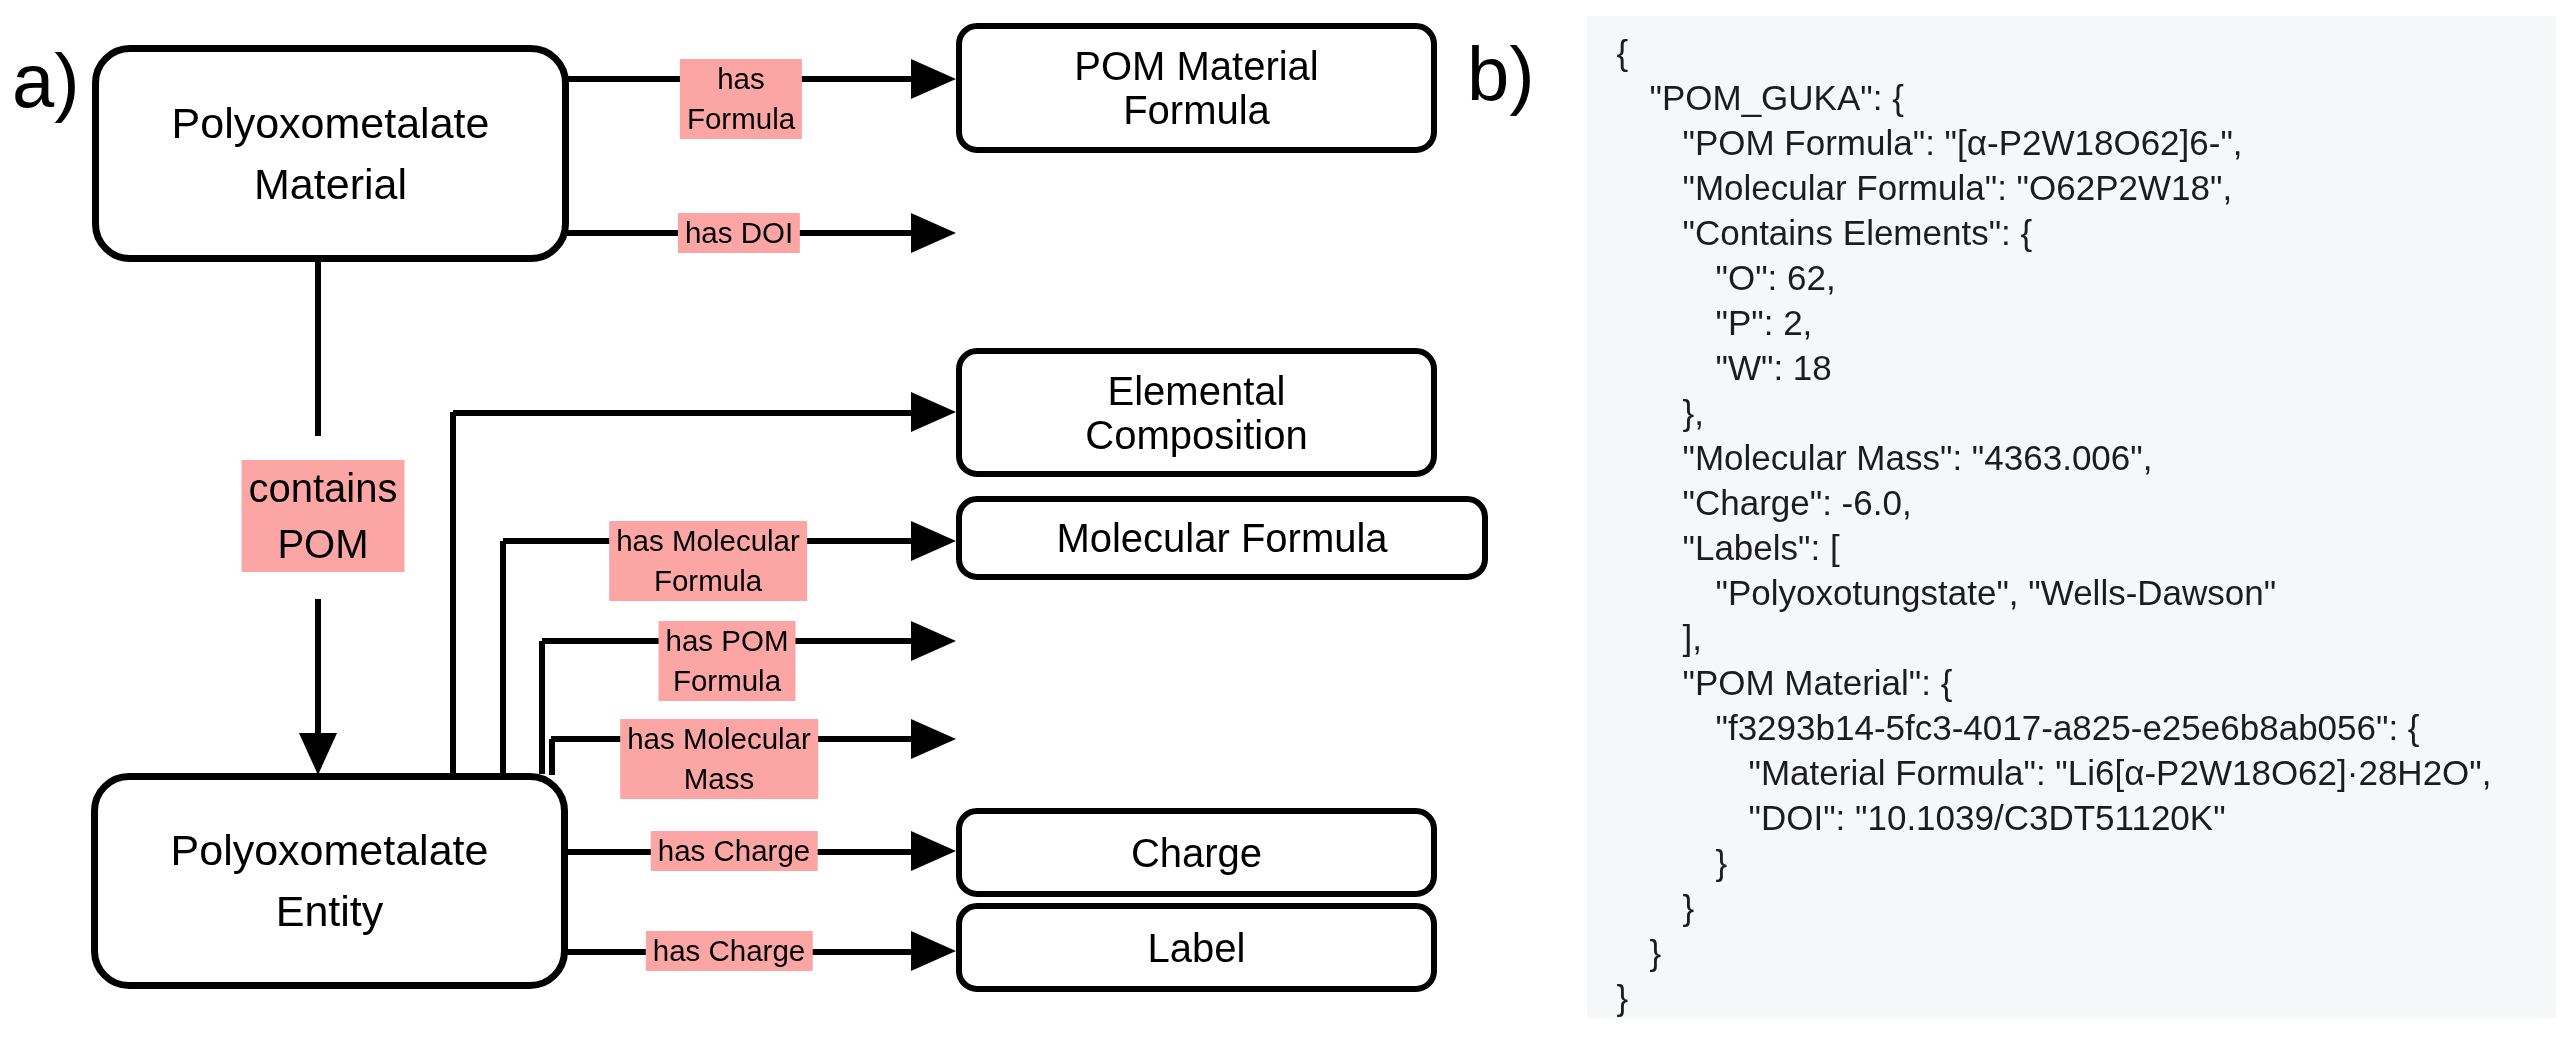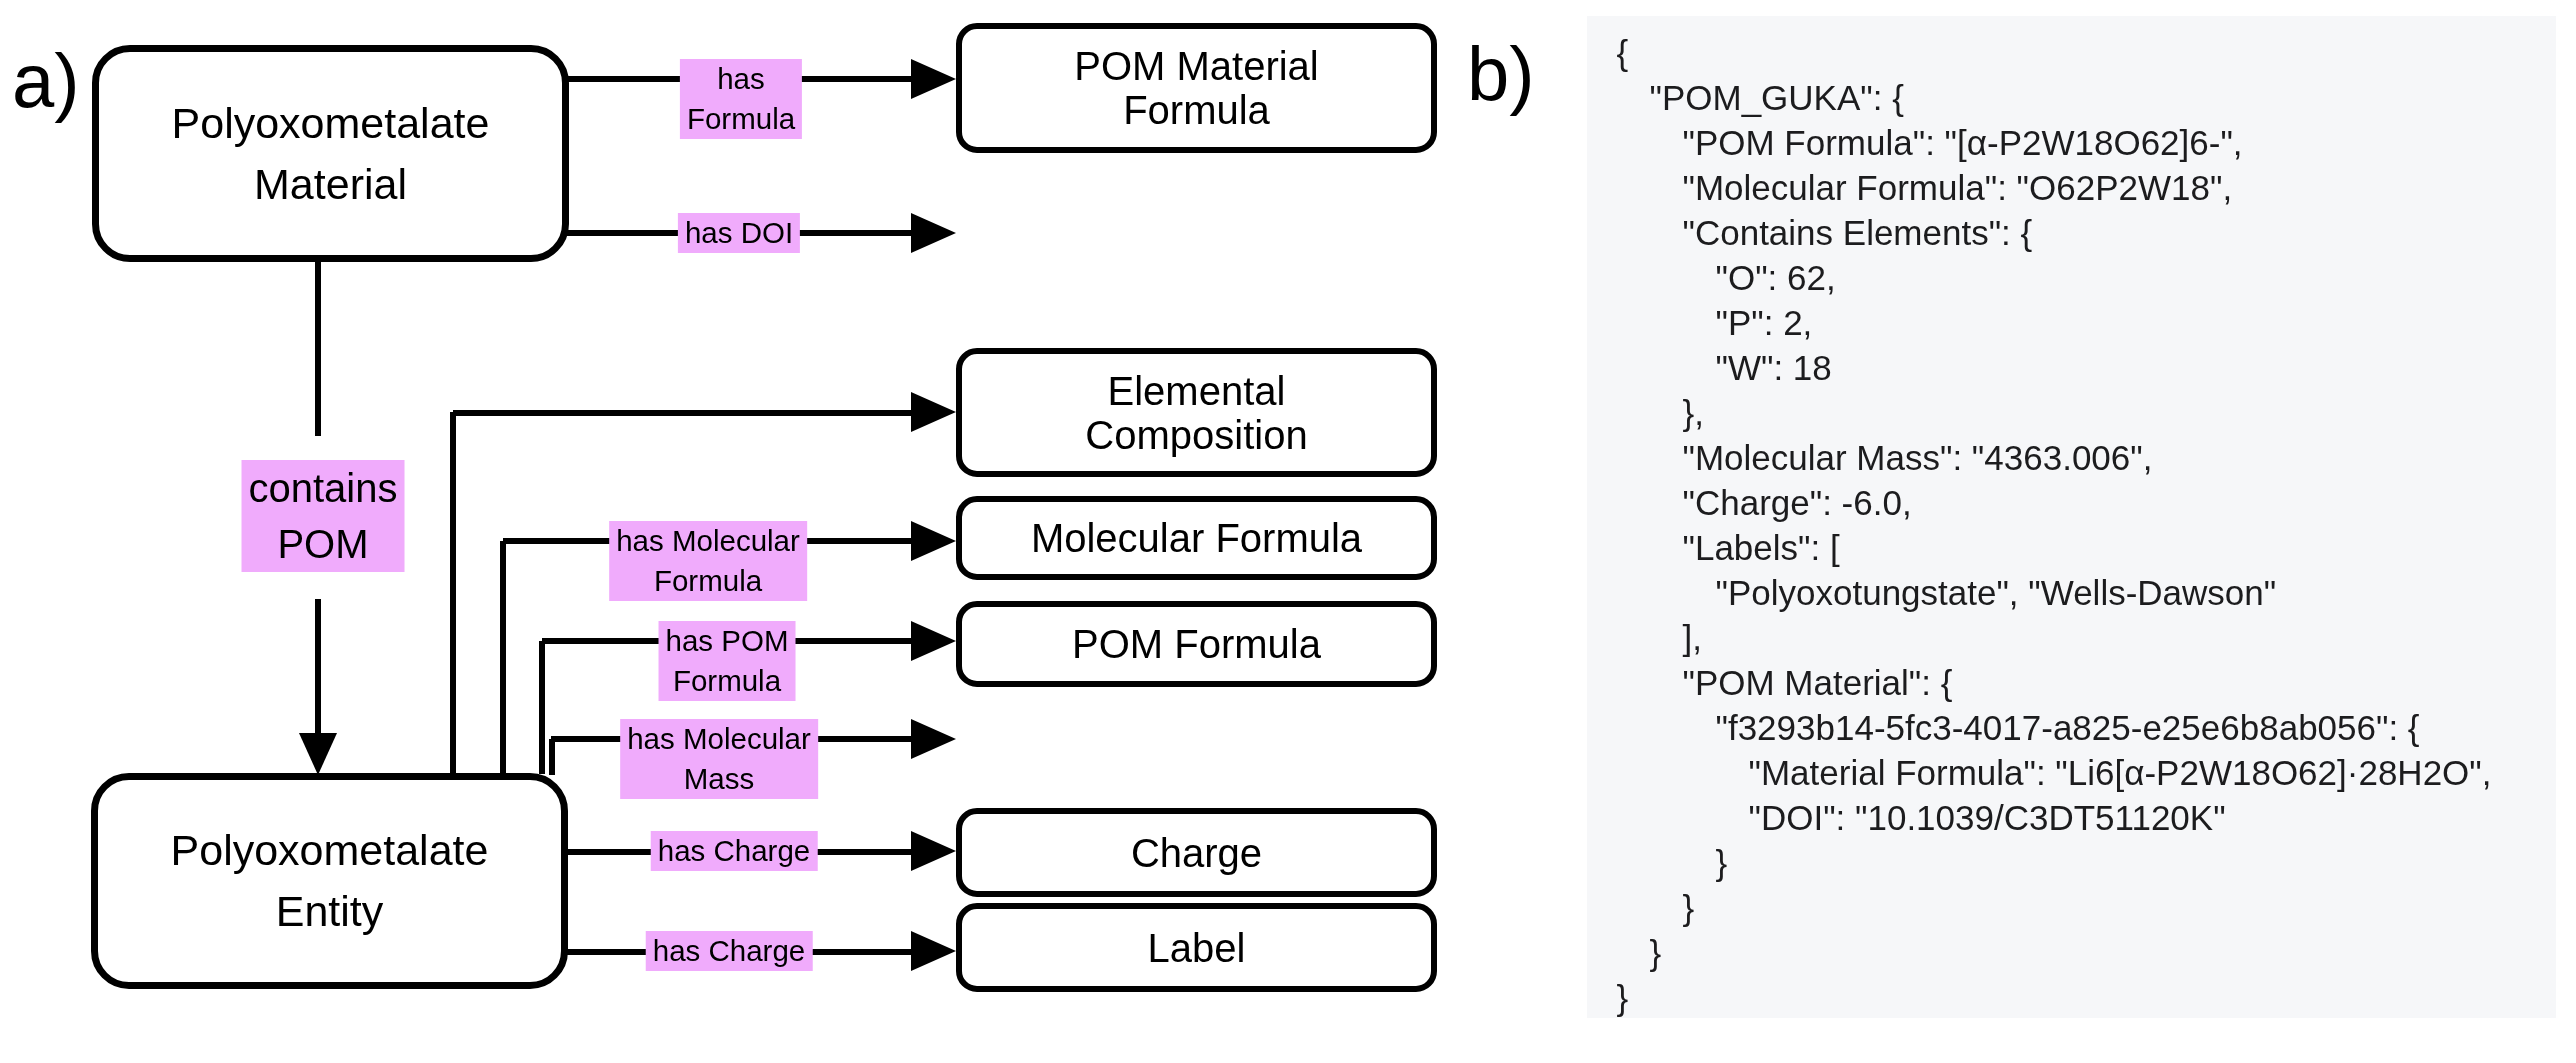--- a/index.html
+++ b/index.html
@@ -19,21 +19,21 @@
   .hline{position:absolute;height:6px;background:#000;}
   .vline{position:absolute;width:6px;background:#000;}
   .arrow-r{position:absolute;width:0;height:0;
            border-top:20px solid transparent;border-bottom:20px solid transparent;
            border-left:45px solid #000;}
   .arrow-d{position:absolute;width:0;height:0;
            border-left:19px solid transparent;border-right:19px solid transparent;
            border-top:42px solid #000;}
 
   
-  .elabel{position:absolute;transform:translateX(-50%);background:#f0abfc;color:#000;
+  .elabel{position:absolute;transform:translateX(-50%);background:#fca5a5;color:#000;
           font-size:29.5px;line-height:40px;text-align:center;white-space:pre-line;
           padding:0 7px;}
   .elabel.big{font-size:40px;line-height:56px;}
 
   
   .json-panel{position:absolute;left:1587px;top:15.6px;width:969px;height:1002px;
               box-sizing:border-box;padding:14px 8.7px 0 29.5px;background:#f6f7f9;
               font-size:35px;line-height:45px;color:#1c1c1e;}
   .code-line{white-space:pre;}
 </style>
@@ -47,22 +47,21 @@
 
   <div class="node" style="left:92px;top:45px;width:477px;height:217px;">Polyoxometalate
 Material</div>
   <div class="node" style="left:91px;top:773px;width:477px;height:216px;">Polyoxometalate
 Entity</div>
 
   <div class="node small" style="left:956px;top:22.6px;width:481px;height:130px;">POM Material
 Formula</div>
   <div class="node small" style="left:956px;top:348px;width:481px;height:129px;">Elemental
 Composition</div>
-  <div class="node small" style="left:956px;top:496px;width:481px;height:84px;">Molecular Formula</div>
-  <div class="node small" style="left:956px;top:601px;width:481px;height:86px;">POM Formula</div>
+  <div class="node small" style="left:956px;top:496px;width:532px;height:84px;">Molecular Formula</div>
   <div class="node small" style="left:956px;top:808px;width:481px;height:89px;">Charge</div>
   <div class="node small" style="left:956px;top:903px;width:481px;height:89px;">Label</div>
 
   <div class="hline" style="left:564px;top:76px;width:347px;"></div>
   <div class="arrow-r" style="left:911px;top:59px;"></div>
   <div class="elabel" style="left:741px;top:59px;">has
 Formula</div>
 
   <div class="hline" style="left:564px;top:230px;width:347px;"></div>
   <div class="arrow-r" style="left:911px;top:213px;"></div>

